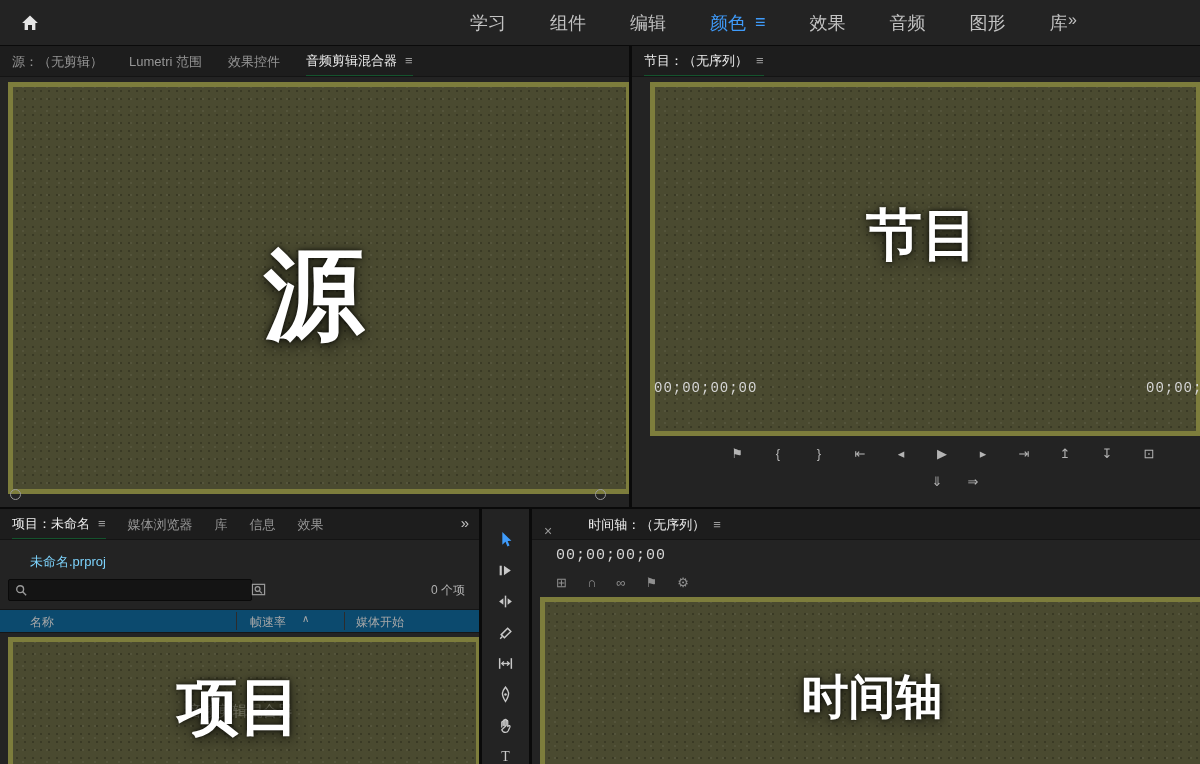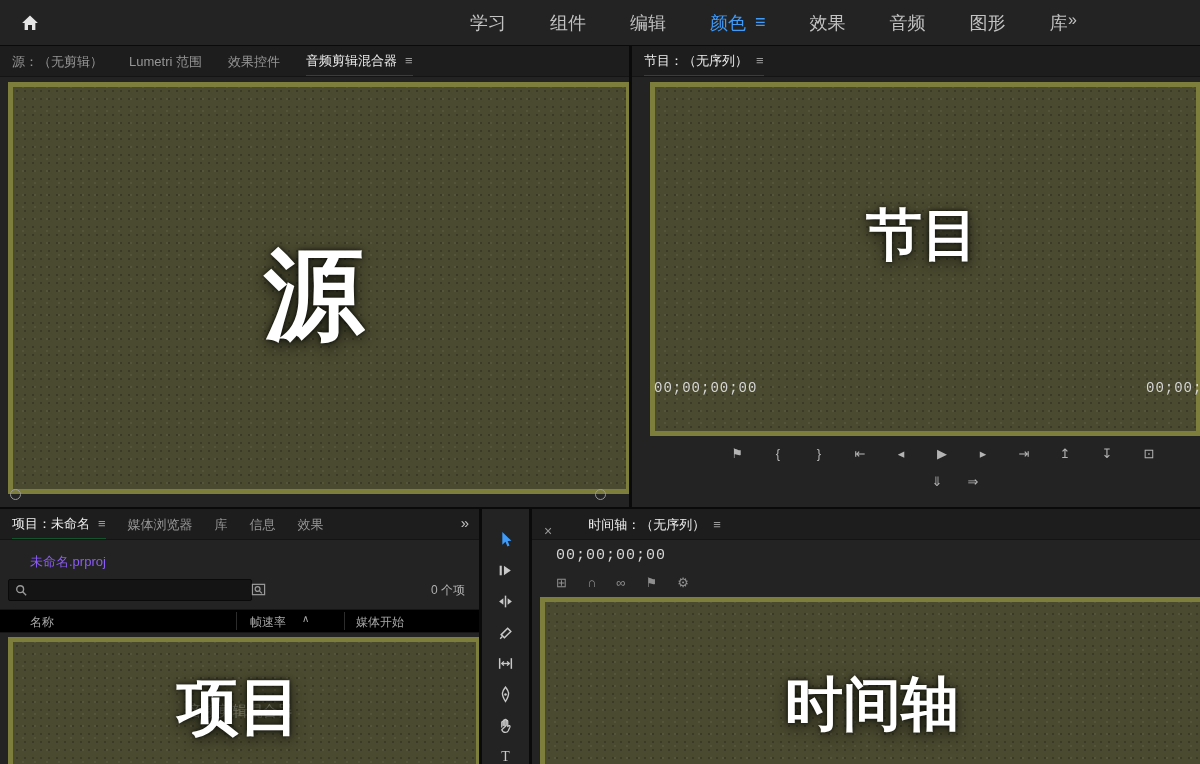--- a/index.html
+++ b/index.html
@@ -45,26 +45,26 @@
   .hint{position:absolute;transform:translate(-50%,-50%);z-index:2;color:rgba(205,205,190,.5);white-space:nowrap}
 
   .tc{font-family:Liberation Mono, monospace;letter-spacing:1px;color:#d6d6d6}
 
   .transport{position:absolute;display:flex;align-items:center;color:#b4b4b4;font-size:13px}
   .tbtn{width:18px;text-align:center;line-height:20px}
 
   .scroll-dot{position:absolute;width:9px;height:9px;border:1.5px solid #9a9a9a;border-radius:50%}
 
   
-  .file-row{position:absolute;left:30px;top:44px;color:#8b5cf6}
+  .file-row{position:absolute;left:30px;top:44px;color:#7dd3fc}
   .search-box{position:absolute;left:8px;top:70px;width:230px;height:20px;background:#141414;border:1px solid #0a0a0a;border-radius:2px;display:flex;align-items:center;padding:0 6px;gap:5px}
   .search-box input{flex:1;background:transparent;border:none;outline:none;color:#ddd;font-size:12px;font-family:"Liberation Sans",sans-serif}
   .icon-btn{position:absolute;display:flex;align-items:center;justify-content:center}
   .count{position:absolute;right:14px;top:73px;font-size:12px;color:#b0b0b0}
-  .cols{position:absolute;left:0;top:100px;width:479px;height:22px;background:#000000;border-top:1px solid #161616;border-bottom:1px solid #161616;font-size:12px;color:#a8a8a8}
+  .cols{position:absolute;left:0;top:100px;width:479px;height:22px;background:#0c4a6e;border-top:1px solid #161616;border-bottom:1px solid #161616;font-size:12px;color:#a8a8a8}
   .col-sep{position:absolute;top:2px;bottom:2px;width:1px;background:#2c2c2c}
 
   
   .tools-col{display:flex;flex-direction:column;align-items:center;padding-top:18px;gap:7px}
   .tool{width:30px;height:24px;display:flex;align-items:center;justify-content:center}
 
   
   .tl-icons{position:absolute;left:24px;top:66px;display:flex;gap:20px;color:#8f8f8f;font-size:13px}
   .close-x{color:#9a9a9a;font-size:14px;margin-right:10px}
 </style>
@@ -253,14 +253,14 @@
 
   <div class="tl-icons">
     <span>⊞</span>
     <span>∩</span>
     <span>∞</span>
     <span>⚑</span>
     <span>⚙</span>
   </div>
 
   <div class="screen" style="left:8px;top:88px;width:680px;height:180px"></div>
-  <div class="watermark" style="left:340px;top:196px;font-size:58px">时间轴</div>
+  <div class="watermark" style="left:340px;top:188px;font-size:47px">时间轴</div>
 </div>
 
 </body></html>

